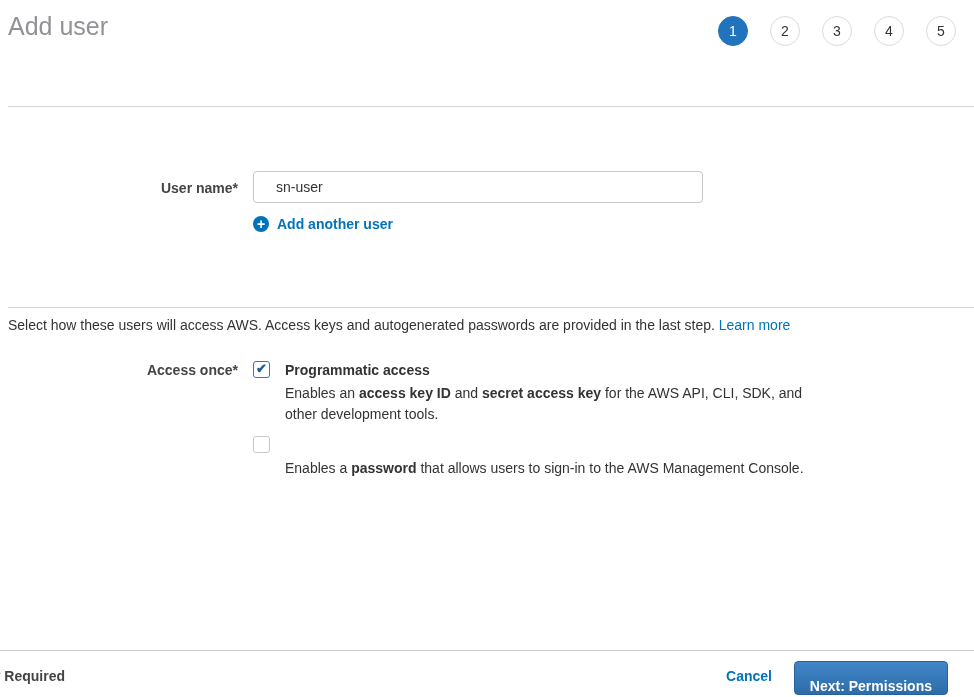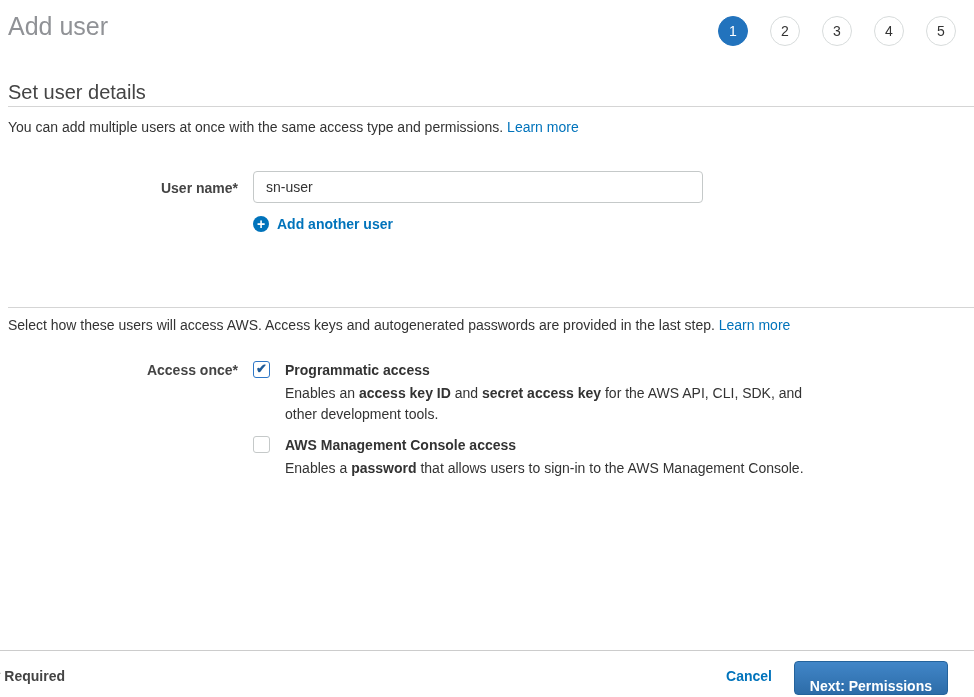--- a/index.html
+++ b/index.html
@@ -51,21 +51,21 @@
 
   
   .field-label {
     position: absolute; left: 8px; width: 230px; text-align: right;
     font-weight: 700; color: #444; font-size: 14px;
   }
   .text-input {
     position: absolute; left: 253px; top: 171px;
     width: 450px; height: 32px;
     border: 1px solid #c5c9c9; border-radius: 4px;
-    padding: 0 12px; font-size: 14px; color: #333;
+    padding: 0 22px; font-size: 14px; color: #333;
     font-family: "Liberation Sans", sans-serif;
     outline: none; background: #fff;
   }
   .add-another {
     position: absolute; left: 253px; top: 216px;
     display: flex; align-items: center; gap: 8px;
     cursor: pointer;
   }
   .plus-circle {
     width: 16px; height: 16px; border-radius: 50%;
@@ -127,26 +127,21 @@
   <h1 class="page-title">Add user</h1>
 
   <div class="steps">
     <div class="step-circle active">1</div>
     <div class="step-circle">2</div>
     <div class="step-circle">3</div>
     <div class="step-circle">4</div>
     <div class="step-circle">5</div>
   </div>
 
-  <h2 class="section-heading" style="top:80px">Set user details</h2>
   <div class="rule" style="top:106px"></div>
-  <p class="section-desc" style="top:119px">
-    <span>You can add multiple users at once with the same access type and permissions.</span>
-    <a class="link">Learn more</a>
-  </p>
 
   <label class="field-label" style="top:180px">User name*</label>
   <input class="text-input" type="text" value="sn-user" style="">
 
   <div class="add-another">
     <span class="plus-circle">+</span>
     <span class="add-another-label">Add another user</span>
   </div>
 
   <div class="rule" style="top:307px"></div>
@@ -157,21 +152,20 @@
 
   <label class="field-label" style="top:362px">Access once*</label>
 
   <div class="checkbox checked" style="top:361px">
     <span class="check-glyph">✔</span>
   </div>
   <div class="option-title" style="top:362px">Programmatic access</div>
   <p class="option-desc" style="top:383px"><span>Enables an </span><b>access key ID</b><span> and </span><b>secret access key</b><span> for the AWS API, CLI, SDK, and other development tools.</span></p>
 
   <div class="checkbox" style="top:436px"></div>
-  <div class="option-title" style="top:437px">AWS Management Console access</div>
   <p class="option-desc" style="top:458px; width:600px"><span>Enables a </span><b>password</b><span> that allows users to sign-in to the AWS Management Console.</span></p>
 
   <div class="footer-rule"></div>
   <div class="footer-required"><span class="asterisk">*</span> <span>Required</span></div>
   <a class="link-bold cancel-link">Cancel</a>
   <button class="next-button">Next: Permissions</button>
 
 </div>
 
 </body></html>

